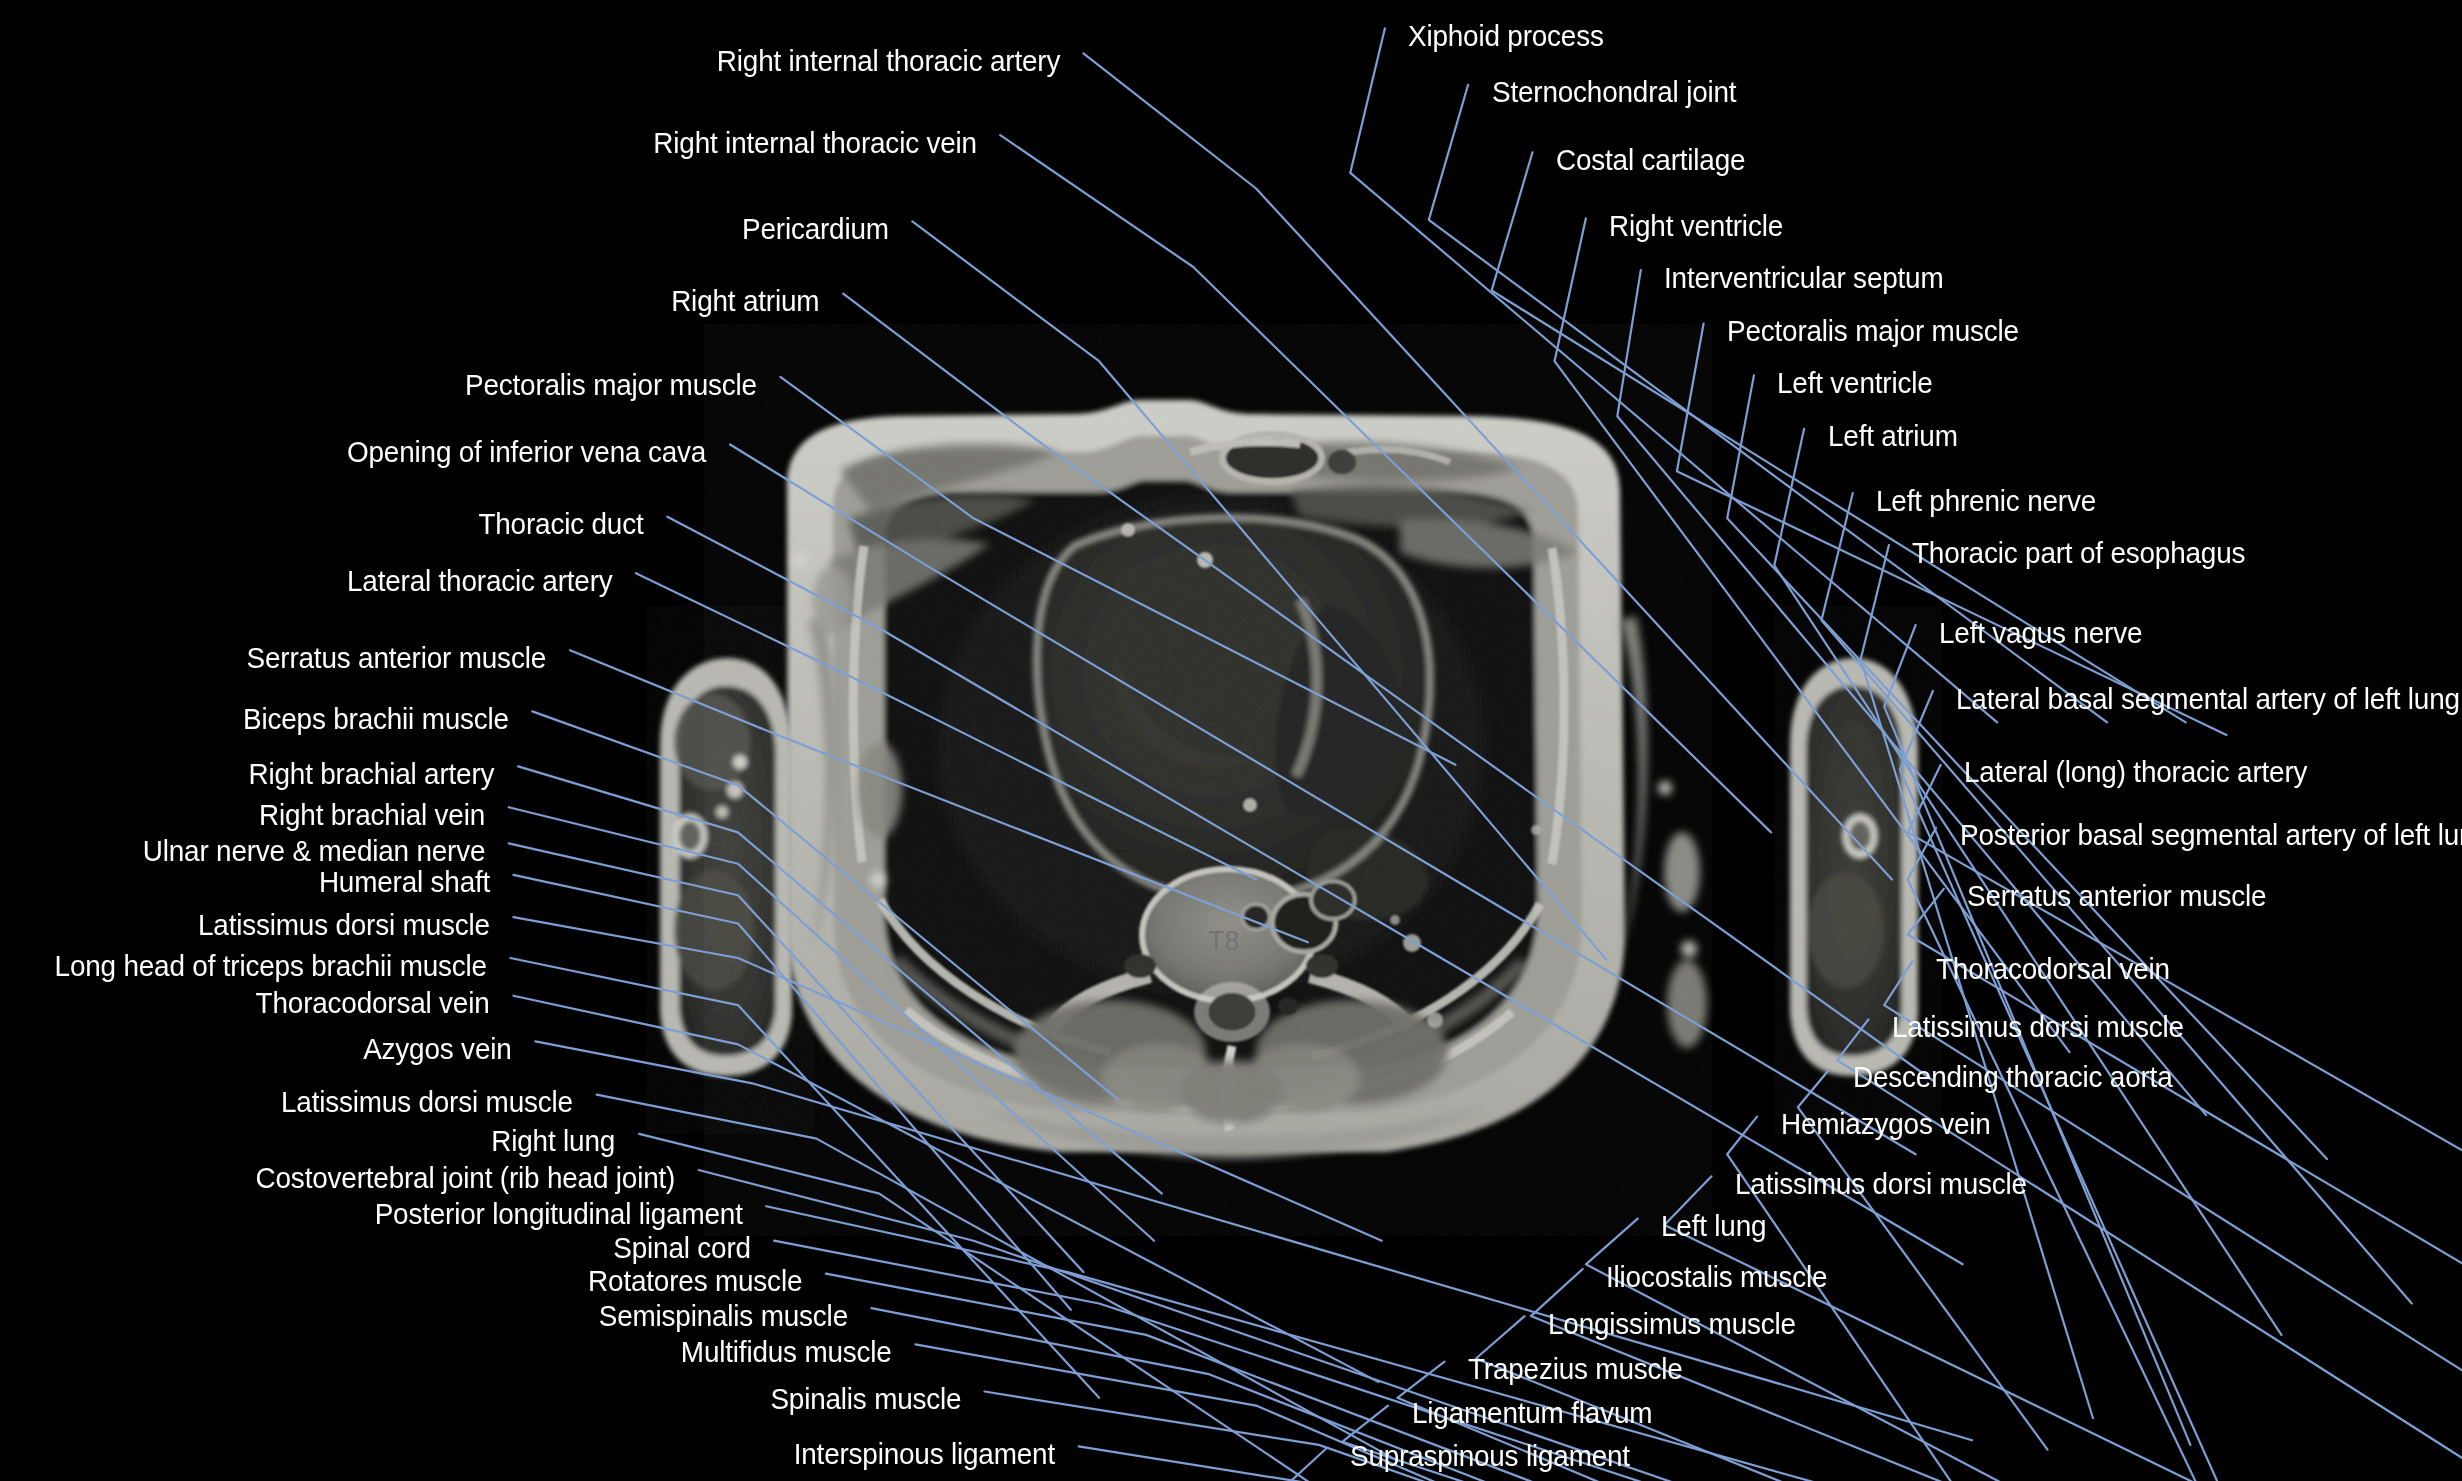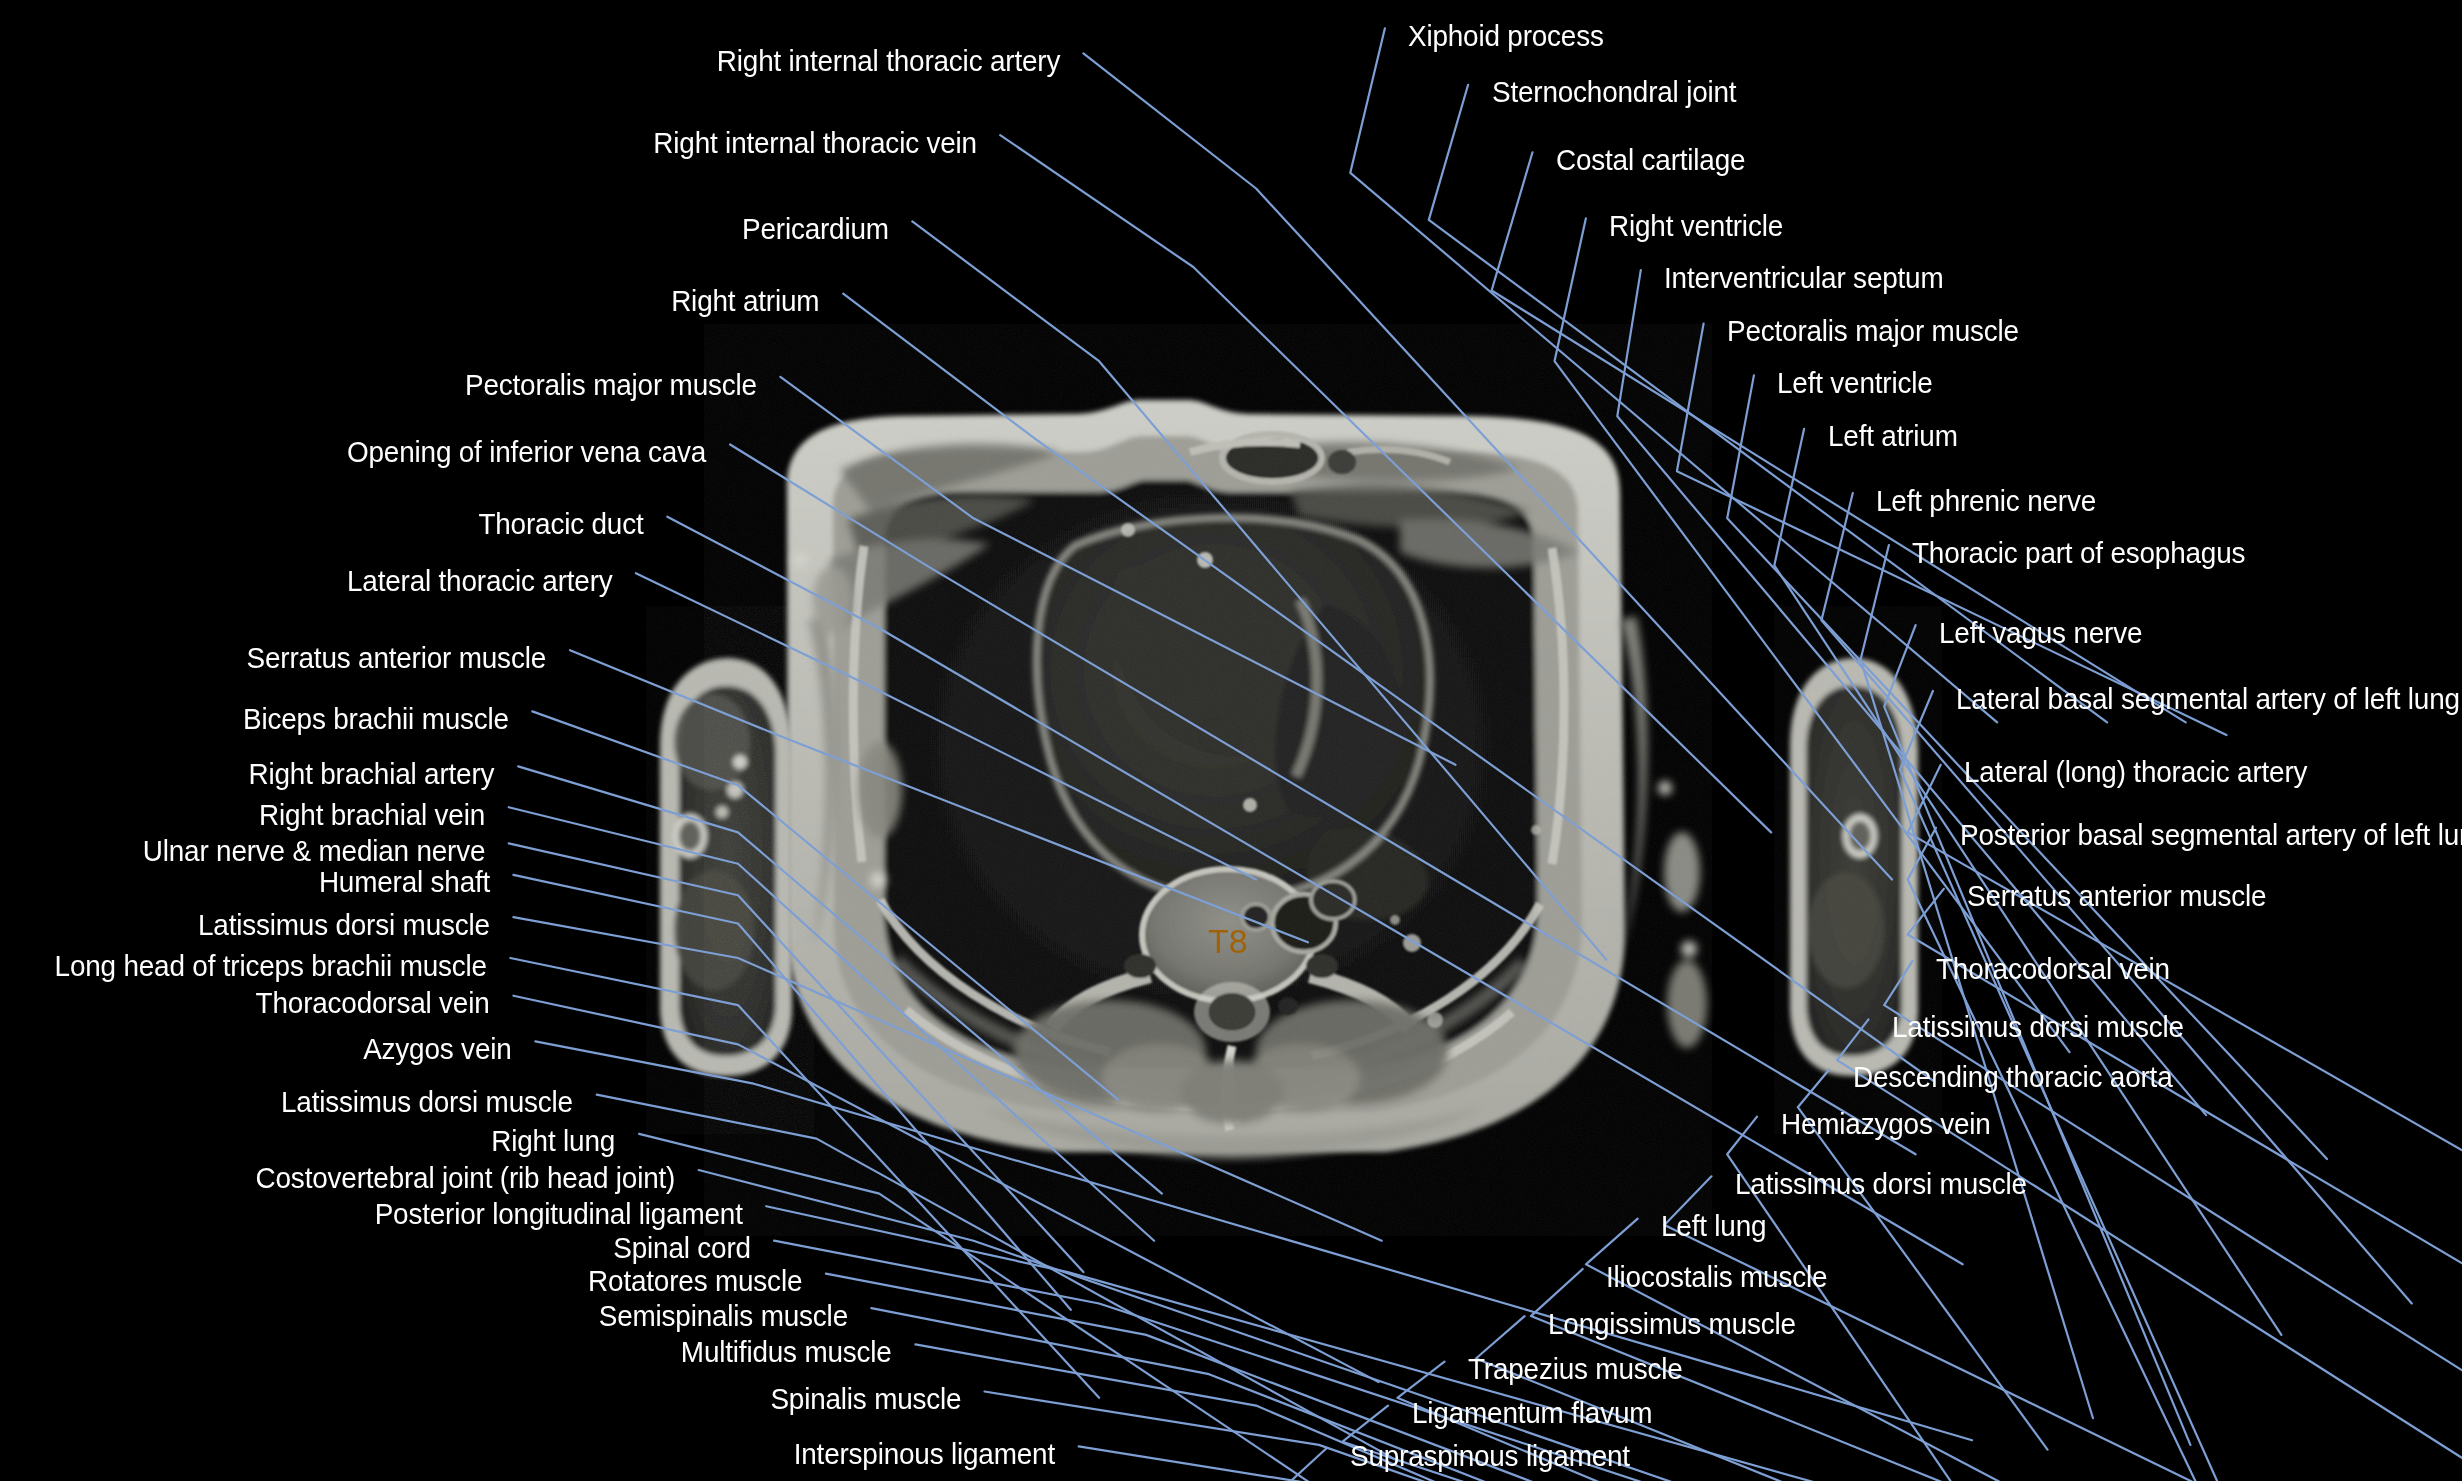--- a/index.html
+++ b/index.html
@@ -54,23 +54,23 @@
     line-height: 34px;
     white-space: nowrap;
     letter-spacing: -0.2px;
     transform: scaleX(0.93);
   }
   .anno.left  { transform-origin: 100% 50%; text-align: right; }
   .anno.right { transform-origin: 0% 50%;   text-align: left; }
 
   .vert-label {
     position: absolute;
-    color: #a16207;
+    color: #737373;
     font-family: "Liberation Sans", "DejaVu Sans", sans-serif;
-    font-size: 34px;
+    font-size: 27px;
     line-height: 30px;
     white-space: nowrap;
   }
 </style>
 </head>
 <body>
 
 <div id="stage">
 
   <svg id="scan-layer" viewBox="0 0 2462 1481" preserveAspectRatio="none" aria-hidden="true">

